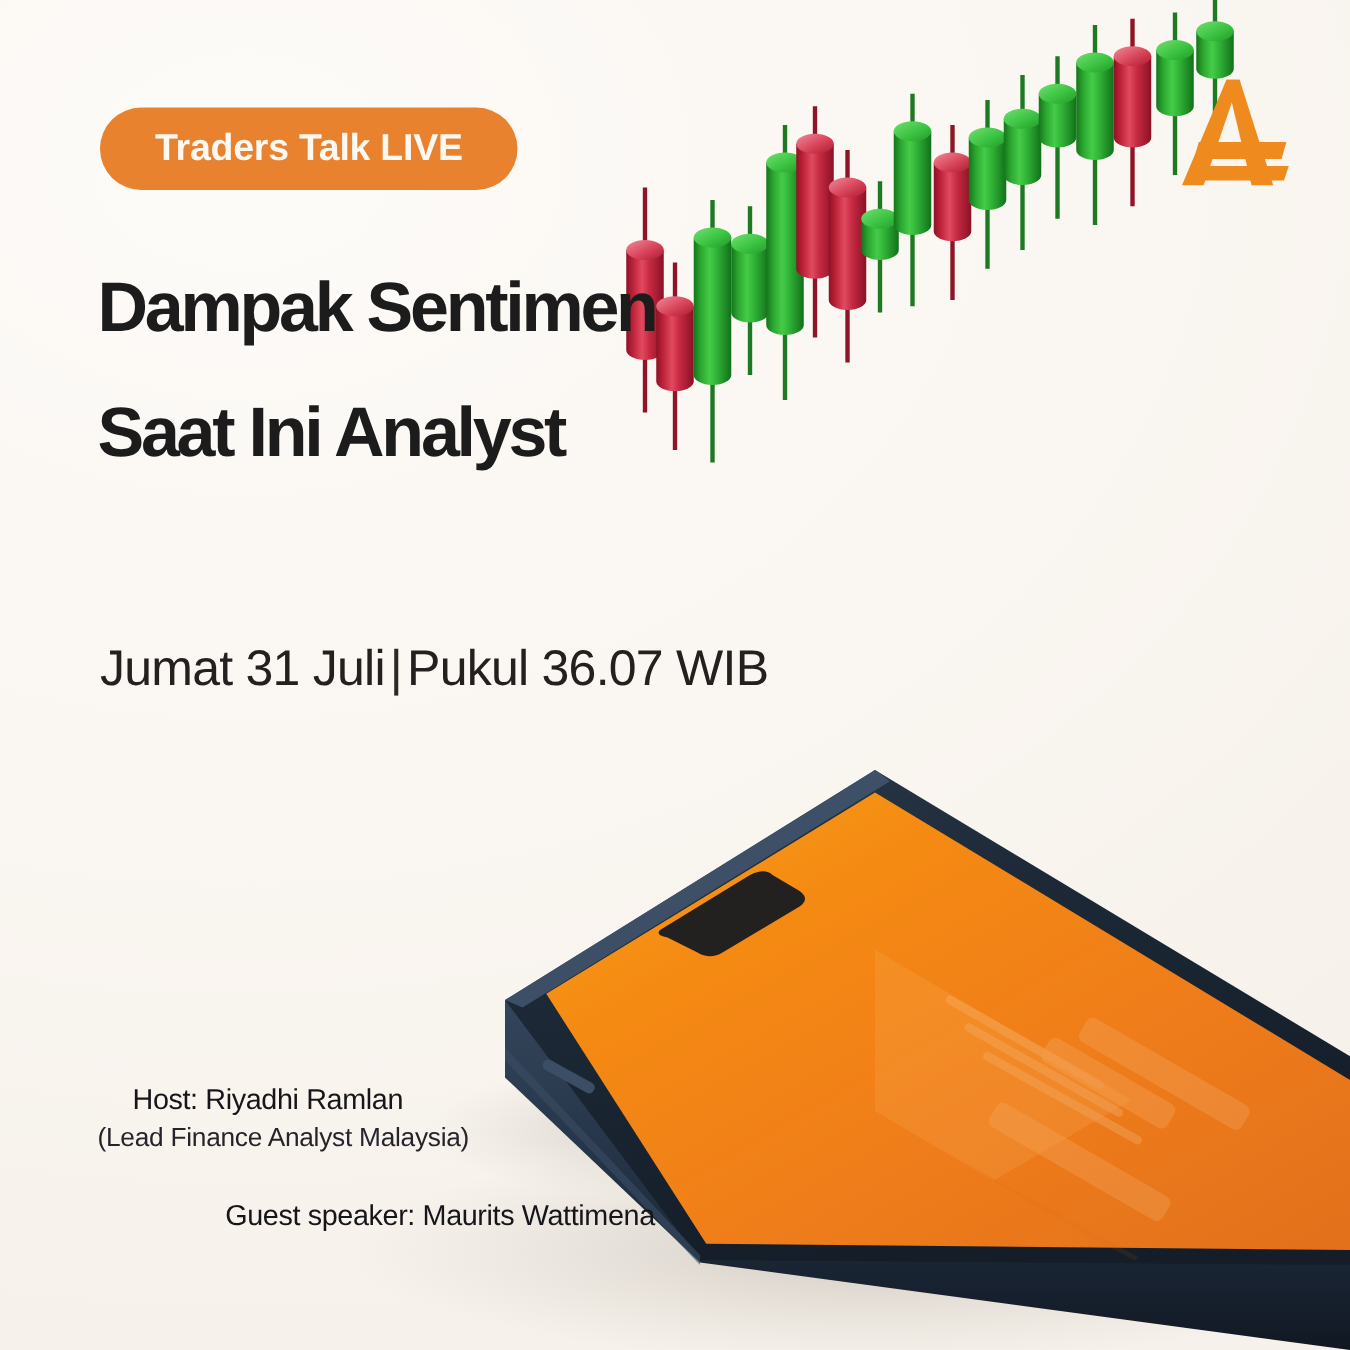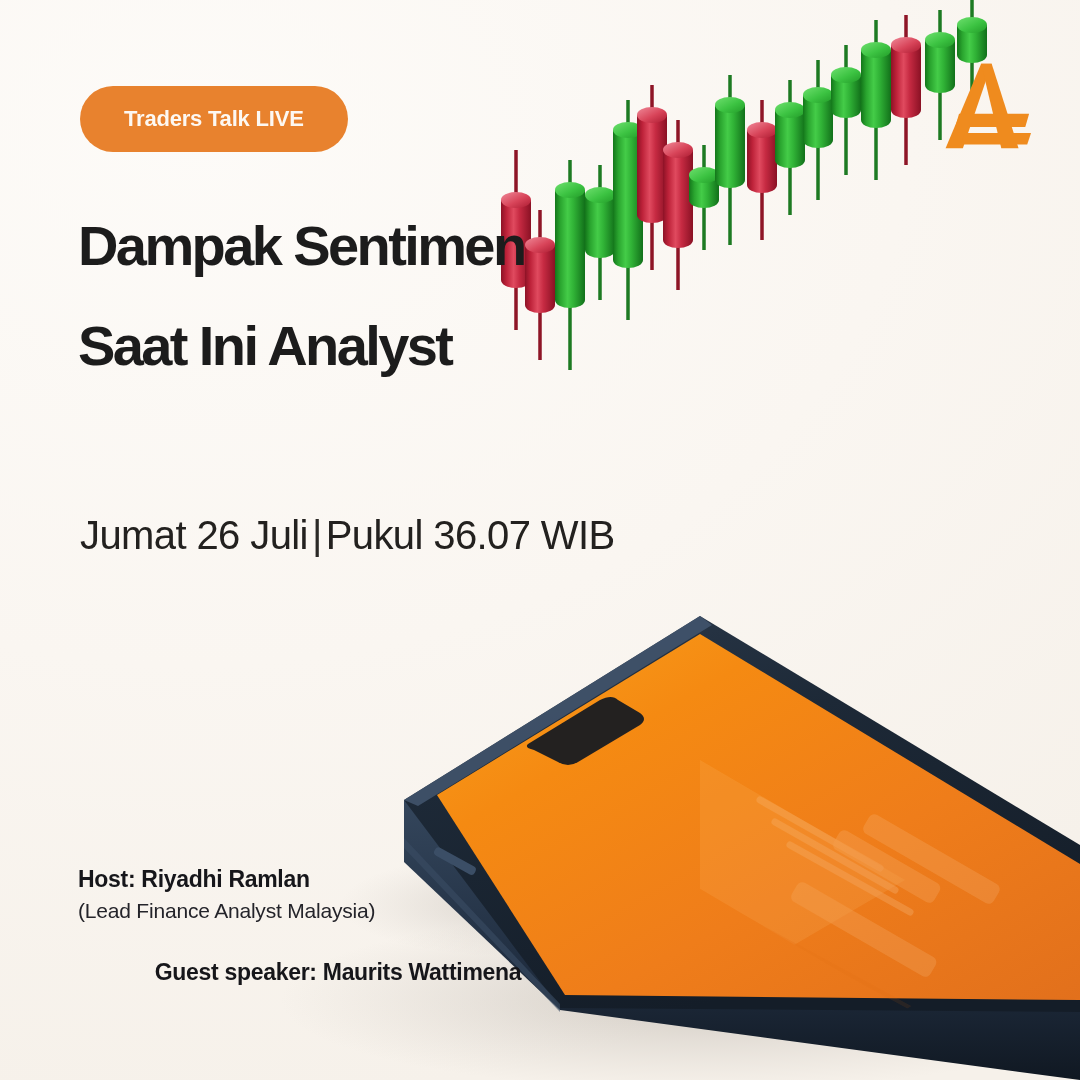--- a/index.html
+++ b/index.html
@@ -21,21 +21,21 @@
   }
 
   
   #badge {
     position:absolute; left:80px; top:86px;
     height:66px; padding:0 44px;
     display:flex; align-items:center; justify-content:center;
     border-radius:999px;
     background:#e8822e;
     color:#fdf8f2;
-    font-size:22px; font-weight:bold;
+    font-size:30px; font-weight:bold;
     letter-spacing:-0.2px;
     white-space:nowrap;
   }
 
   
   #logo { position:absolute; right:48px; top:58px; width:96px; height:96px; }
 
   
   #headline {
     position:absolute; left:78px; top:196px;
@@ -55,21 +55,21 @@
     font-size:40px;
     font-weight:normal;
     letter-spacing:-0.6px;
     white-space:nowrap;
   }
   #subtitle .sep { display:inline-block; padding:0 4px; color:#2b2926; font-weight:300; }
 
   
   #credits { position:absolute; left:78px; top:866px; width:520px; z-index:40; }
   .credit-block + .credit-block { margin-top:36px;text-align:center; }
-  .credit-name { font-size:23px; font-weight:bold; color:#16161a; letter-spacing:-0.3px; white-space:nowrap; }
+  .credit-name { font-size:23px; font-weight:normal; color:#16161a; letter-spacing:-0.3px; white-space:nowrap;margin-left:28px; }
   .credit-role { font-size:21px; font-weight:normal; color:#24242a; letter-spacing:-0.2px; margin-top:6px; white-space:nowrap; }
 
   
   #artwork { position:absolute; left:0; top:0; width:1080px; height:1080px; }
 </style>
 </head>
 <body>
 
 <div id="poster">
 
@@ -269,21 +269,21 @@
       <path d="M 30 78 L 99 78 L 95 90 L 26 90 Z"></path>
     </g>
   </svg>
 
   <h1 id="headline">
     <span class="hl-line">Dampak Sentimen</span>
     <span class="hl-line">Saat Ini Analyst</span>
   </h1>
 
   <div id="subtitle">
-    <span>Jumat 26 Juli</span><span class="sep">|</span><span>Pukul 36.07 WIB</span>
+    <span>Jumat 31 Juli</span><span class="sep">|</span><span>Pukul 36.07 WIB</span>
   </div>
 
   <div id="credits">
     <div class="credit-block">
       <div class="credit-name">Host: Riyadhi Ramlan</div>
       <div class="credit-role">(Lead Finance Analyst Malaysia)</div>
     </div>
     <div class="credit-block">
       <div class="credit-name">Guest speaker: Maurits Wattimena</div>
     </div>

